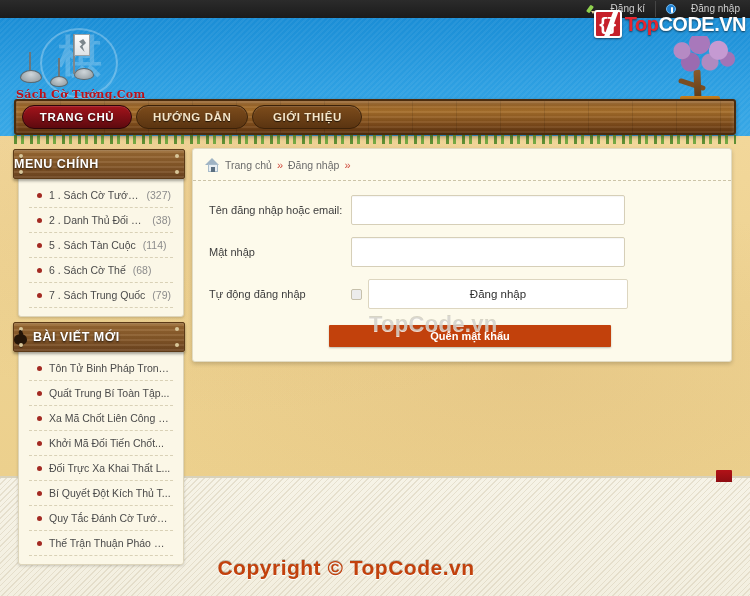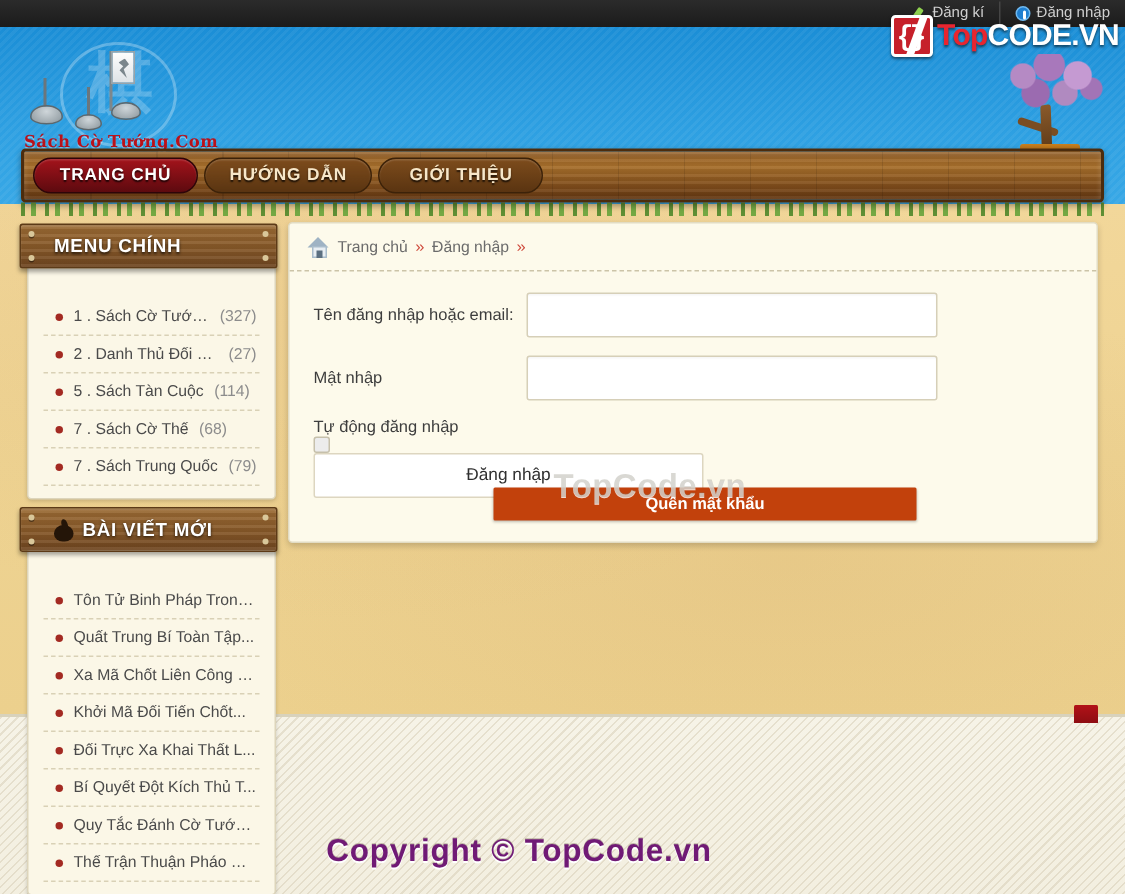--- a/index.html
+++ b/index.html
@@ -14,21 +14,21 @@
   .topbar {
     position: absolute; top: 0; left: 0; width: 750px; height: 18px;
     background: linear-gradient(#2b2b2b, #1b1b1b);
     z-index: 40;
   }
   .topbar-links {
     position: absolute; right: 0; top: 0; height: 18px;
     display: flex; align-items: center; gap: 0px;
   }
   .tl-item {
-    display: flex; align-items: center; gap: 4px;
+    display: flex; align-items: center; gap: 15px;
     padding: 0 10px; height: 16px;
     color: #cfcfcf; font-size: 10px; line-height: 18px;
     cursor: pointer;
   }
   .tl-item + .tl-item { border-left: 1px solid #454545; }
   .ico-pencil {
     width: 9px; height: 9px; position: relative; display: inline-block;
   }
   .ico-pencil::before {
     content: ""; position: absolute; left: 1px; top: 0;
@@ -219,21 +219,21 @@
     position: absolute; top: 476px; left: 0; width: 750px; height: 120px;
     background:
       repeating-linear-gradient(135deg, rgba(210,200,175,.45) 0 1px, rgba(0,0,0,0) 1px 4px),
       linear-gradient(#f6f3e7, #f3efe0);
     border-top: 2px solid #d8d2bc;
     z-index: 5;
   }
   .copyright {
     position: absolute; left: 0; top: 556px; width: 692px;
     text-align: center; font-size: 21px; font-weight: bold;
-    color: #701a75; letter-spacing: .5px;
+    color: #c2410c; letter-spacing: .5px;
     text-shadow: 0 1px 0 #ffffff, 0 -1px 0 rgba(140,130,110,.5);
     z-index: 6;
   }
   .red-tab {
     position: absolute; right: 18px; top: 470px; width: 16px; height: 12px;
     background: linear-gradient(#b21218, #8e0d12);
     border-radius: 1px 1px 0 0; z-index: 8;
   }
 
   
@@ -251,21 +251,21 @@
     margin-bottom: 12px;
   }
   .sign {
     position: absolute; left: -6px; top: -8px; width: 172px; height: 30px;
     background:
       repeating-linear-gradient(0deg, rgba(255,255,255,.07) 0 2px, rgba(0,0,0,.05) 2px 5px),
       linear-gradient(#9a6a33, #855728 55%, #6e4520);
     border: 1px solid #5c3a17;
     border-radius: 2px;
     box-shadow: 0 2px 3px rgba(0,0,0,.35), inset 0 1px 1px rgba(255,255,255,.2);
-    display: flex; align-items: center; padding-left: 22px; gap: 6px;
+    display: flex; align-items: center; gap: 6px;
   }
   .sign::before, .sign::after {
     content: ""; position: absolute; width: 4px; height: 4px;
     border-radius: 50%; background: #d9c79a; box-shadow: 0 1px 0 rgba(0,0,0,.4);
   }
   .sign::before { left: 5px; top: 4px; }
   .sign::after  { left: 5px; bottom: 4px; }
   .sign-screws-r { position: absolute; right: 5px; top: 4px; width: 4px; height: 4px;
     border-radius: 50%; background: #d9c79a; }
   .sign-screws-r2 { position: absolute; right: 5px; bottom: 4px; width: 4px; height: 4px;
@@ -279,21 +279,21 @@
   }
   .flame-icon::before {
     content: ""; position: absolute; left: 0; bottom: 0;
     width: 13px; height: 11px; background: #241508; border-radius: 50% 50% 45% 45%;
   }
   .flame-icon::after {
     content: ""; position: absolute; left: 5px; top: 0;
     width: 4px; height: 7px; background: #241508;
     border-radius: 50% 50% 40% 40%; transform: rotate(-18deg);
   }
-  .menu-list { list-style: none; margin-top: 20px; }
+  .menu-list { list-style: none; margin-top: 4px; }
   .menu-list li {
     display: flex; align-items: center; gap: 7px;
     padding: 6px 2px 6px 8px;
     border-bottom: 1px dashed #d9d1b6;
     font-size: 10.5px; color: #4a4a4a; cursor: pointer;
     white-space: nowrap; overflow: hidden;
   }
   .menu-list li:last-child { border-bottom: 1px dashed #d9d1b6; }
   .bullet {
     width: 5px; height: 5px; border-radius: 50%;
@@ -340,21 +340,21 @@
   .row-label {
     width: 142px; font-size: 11px; color: #3d3d3d; flex: 0 0 auto;
   }
   .txtfield {
     width: 274px; height: 30px;
     background: #ffffff; border: 1px solid #d6cfb8; border-radius: 2px;
     outline: none; font-size: 11px; color: #333; padding: 0 7px;
     font-family: "Liberation Sans", sans-serif;
     box-shadow: inset 0 1px 1px rgba(0,0,0,.04);
   }
-  .row-auto { display: flex; align-items: flex-start; margin-bottom: 8px; flex-direction: column; }
+  .row-auto { display: flex; align-items: center; margin-bottom: 8px; }
   .checkbox {
     width: 11px; height: 11px; background: #ececec;
     border: 1px solid #c6c0ab; border-radius: 2px;
     margin-right: 6px; flex: 0 0 auto; cursor: pointer;
   }
   .login-btn {
     width: 260px; height: 30px;
     background: #ffffff; border: 1px solid #ddd6c0; border-radius: 2px;
     display: flex; align-items: center; justify-content: center;
     font-size: 11.5px; color: #2f2f2f; cursor: pointer;
@@ -456,30 +456,30 @@
     </div>
     <ul class="menu-list">
       <li>
         <span class="bullet"></span>
         <span class="mi-text">1 . Sách Cờ Tướng</span>
         <span class="mi-count">(327)</span>
       </li>
       <li>
         <span class="bullet"></span>
         <span class="mi-text">2 . Danh Thủ Đối Cuộc</span>
-        <span class="mi-count">(27)</span>
+        <span class="mi-count">(38)</span>
       </li>
       <li>
         <span class="bullet"></span>
         <span class="mi-text">5 . Sách Tàn Cuộc</span>
         <span class="mi-count">(114)</span>
       </li>
       <li>
         <span class="bullet"></span>
-        <span class="mi-text">7 . Sách Cờ Thế</span>
+        <span class="mi-text">6 . Sách Cờ Thế</span>
         <span class="mi-count">(68)</span>
       </li>
       <li>
         <span class="bullet"></span>
         <span class="mi-text">7 . Sách Trung Quốc</span>
         <span class="mi-count">(79)</span>
       </li>
     </ul>
   </div>
 

